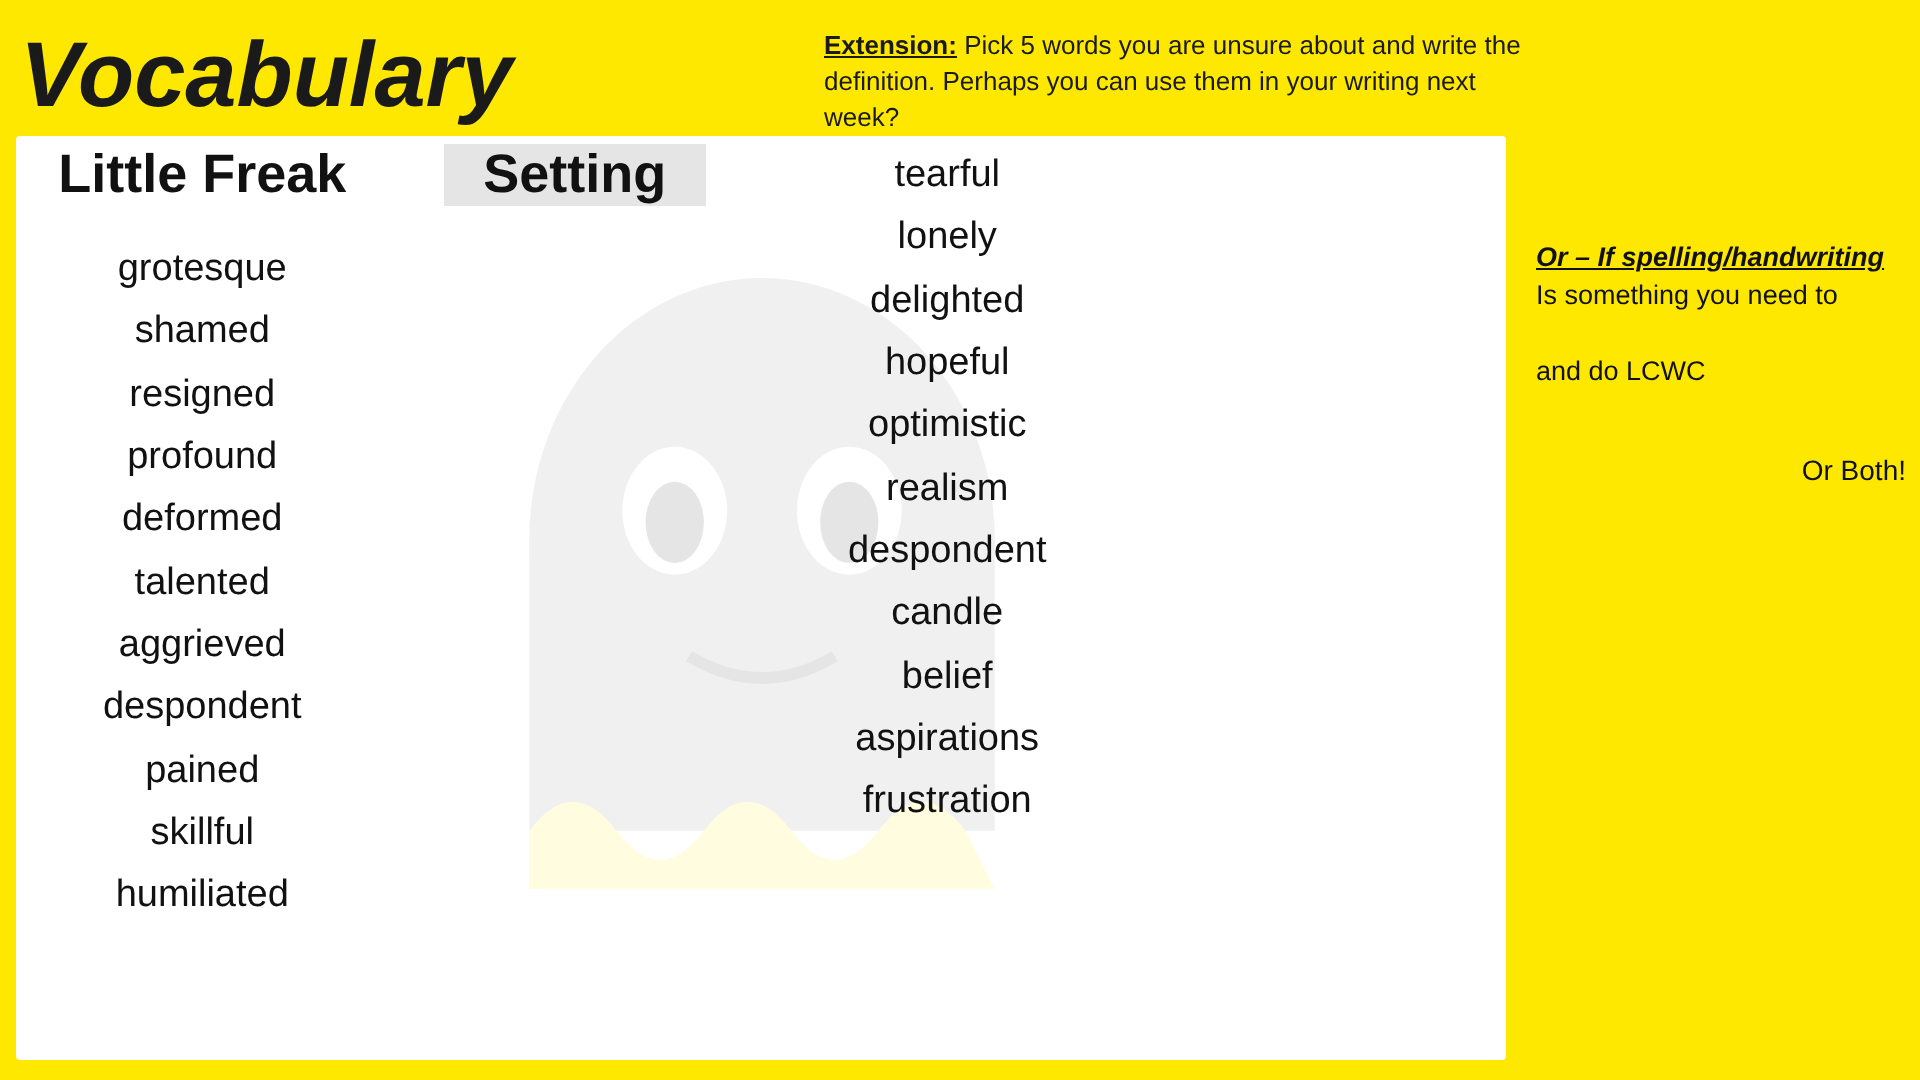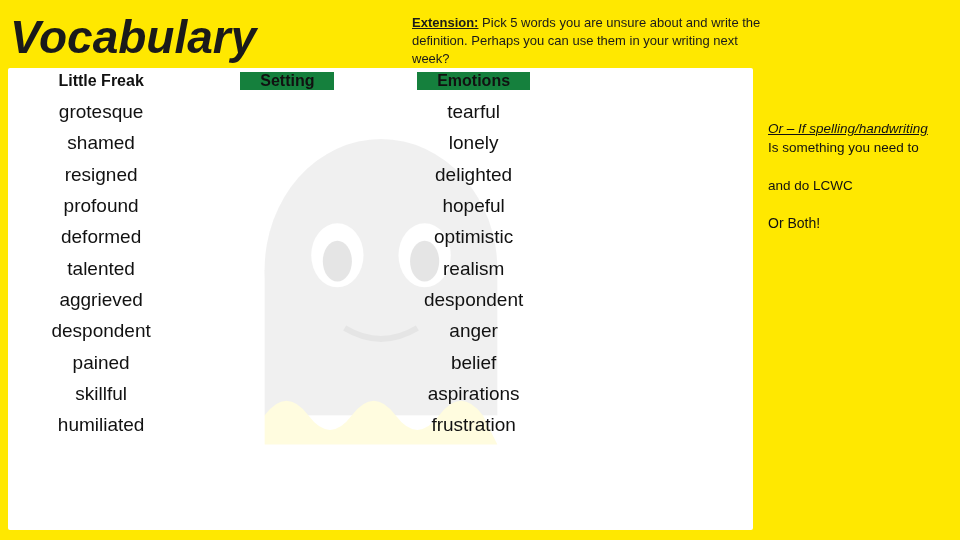--- a/index.html
+++ b/index.html
@@ -87,30 +87,30 @@
 
     .col {
       flex: 1;
       display: flex;
       flex-direction: column;
       align-items: center;
       padding-top: 4px;
     }
 
     .col-header {
-      font-size: 16px;
-      font-weight: bold;
-      margin-bottom: 6px;
+      font-size: 27px;
+      font-weight: bold;
+      margin-bottom: 16px;
       text-align: left;
     }
 
     .col-header.black { color: #111; }
     .col-header.yellow-bg { 
       color: #111;
-      background: #15803d;
+      background: #e5e5e5;
       padding: 0 20px;
     }
 
     .col-item {
       font-size: 19px;
       text-align: center;
       line-height: 1.65;
       color: #111;
     }
 
@@ -118,31 +118,32 @@
       position: absolute;
       top: 120px;
       left: 768px;
       width: 185px;
       font-size: 13.5px;
       color: #111;
       line-height: 1.4;
     }
 
     .side-panel .or-if {
-      font-weight: normal;
+      font-weight: bold;
       text-decoration: underline;
       font-style: italic;
     }
 
     .side-panel .lcwc {
     }
 
     .side-panel .or-both {
-      margin-top: 18px;
+      margin-top: 30px;
       font-size: 14px;
+      text-align: right;
     }
   </style>
 </head>
 <body>
 
 <div class="page-container">
 
   <div class="vocab-title">Vocabulary</div>
 
   <div class="extension-text">
@@ -182,30 +183,29 @@
         <div>skillful</div>
         <div>humiliated</div>
       </div>
     </div>
 
     <div class="col">
       <div class="col-header yellow-bg">Setting</div>
     </div>
 
     <div class="col">
-      <div class="col-header yellow-bg">Emotions</div>
       <div class="col-item">
         <div>tearful</div>
         <div>lonely</div>
         <div>delighted</div>
         <div>hopeful</div>
         <div>optimistic</div>
         <div>realism</div>
         <div>despondent</div>
-        <div>anger</div>
+        <div>candle</div>
         <div>belief</div>
         <div>aspirations</div>
         <div>frustration</div>
       </div>
     </div>
 
     <div class="col">
     </div>
 
   </div>

